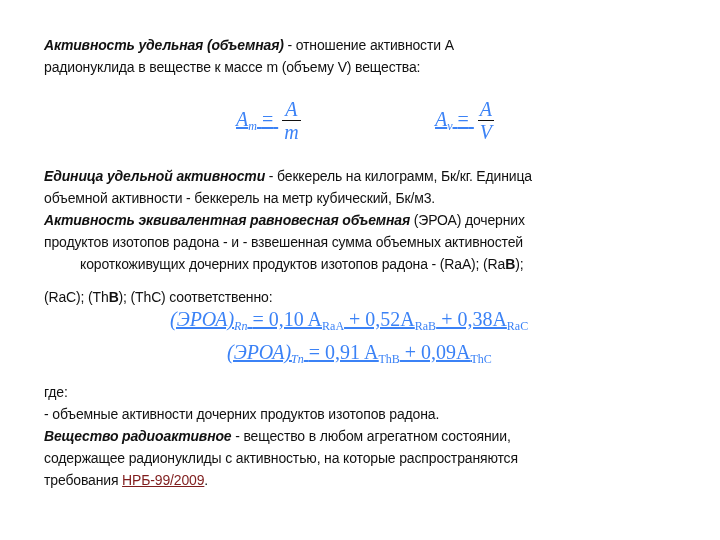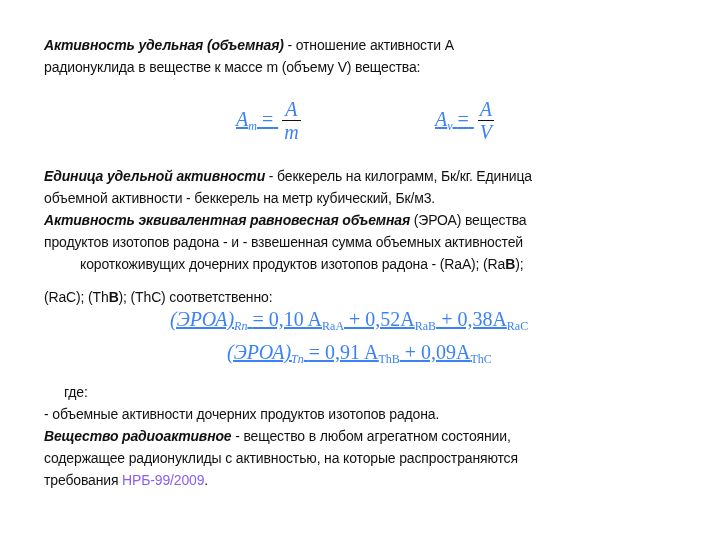--- a/index.html
+++ b/index.html
@@ -13,21 +13,21 @@
   .bi { font-weight: bold; font-style: italic; }
   .b { font-weight: bold; }
   .formula {
     position: absolute; font-family: "Liberation Serif", serif; font-size: 20px; white-space: nowrap; color: #3b82f6; text-decoration: underline;
   }
   .frac { display: inline-flex; flex-direction: column; align-items: center; vertical-align: middle; margin-left: 4px; }
   .frac .num { padding: 0 2px; line-height: 1.1; font-style: italic; }
   .frac .den { border-top: 1px solid #111; padding: 0 2px; line-height: 1.15; font-style: italic; }
   .it { font-style: italic; }
   sub { font-size: 12px; vertical-align: -4px; }
-  .link { color: #8b5cf6; }
+  .link { color: #7f1d1d; text-decoration: underline; }
 </style>
 </head>
 <body>
 
 <div>
 
   <div class="line" style="top:37px;">
     <span class="bi">Активность удельная (объемная)</span><span> - отношение активности А</span>
   </div>
   <div class="line" style="top:59px;">радионуклида в веществе к массе m (объему V) вещества:</div>
@@ -48,40 +48,40 @@
       <span class="den">V</span>
     </span>
   </div>
 
   <div class="line" style="top:168px;">
     <span class="bi">Единица удельной активности</span><span> - беккерель на килограмм, Бк/кг. Единица</span>
   </div>
   <div class="line" style="top:190px;">объемной активности - беккерель на метр кубический, Бк/м3.</div>
 
   <div class="line" style="top:212px;">
-    <span class="bi">Активность эквивалентная равновесная объемная</span><span> (ЭРОА) вещества</span>
+    <span class="bi">Активность эквивалентная равновесная объемная</span><span> (ЭРОА) дочерних</span>
   </div>
   <div class="line" style="top:234px;">продуктов изотопов радона -  и  - взвешенная сумма объемных активностей</div>
   <div class="line" style="top:256px;margin-left:36px;">
     <span>короткоживущих дочерних продуктов изотопов радона -  (RaA);  (Ra</span><span class="b">B</span><span>);</span>
   </div>
   <div class="line" style="top:289px;">
     <span>(RaC); (Th</span><span class="b">B</span><span>);  (ThC) соответственно:</span>
   </div>
 
   <div class="formula" style="left:170px; top:308px;">
     <span class="it">(ЭРОА)</span><sub class="it">Rn</sub>
     <span>= 0,10 A</span><sub>RaA</sub><span> + 0,52A</span><sub>RaB</sub><span> + 0,38A</span><sub>RaC</sub>
   </div>
   <div class="formula" style="left:215px; top:341px;margin-left:12px;">
     <span class="it">(ЭРОА)</span><sub class="it">Tn</sub>
     <span>= 0,91 A</span><sub>ThB</sub><span> + 0,09A</span><sub>ThC</sub>
   </div>
 
-  <div class="line" style="top:384px;margin-left:20px;">где:</div>
+  <div class="line" style="top:384px;">где:</div>
   <div class="line" style="top:406px;">- объемные активности дочерних продуктов изотопов радона.</div>
 
   <div class="line" style="top:428px;">
     <span class="bi">Вещество радиоактивное</span><span> - вещество в любом агрегатном состоянии,</span>
   </div>
   <div class="line" style="top:450px;">содержащее радионуклиды с активностью, на которые распространяются</div>
   <div class="line" style="top:472px;">
     <span>требования </span><a class="link">НРБ-99/2009</a><span>.</span>
   </div>
 

